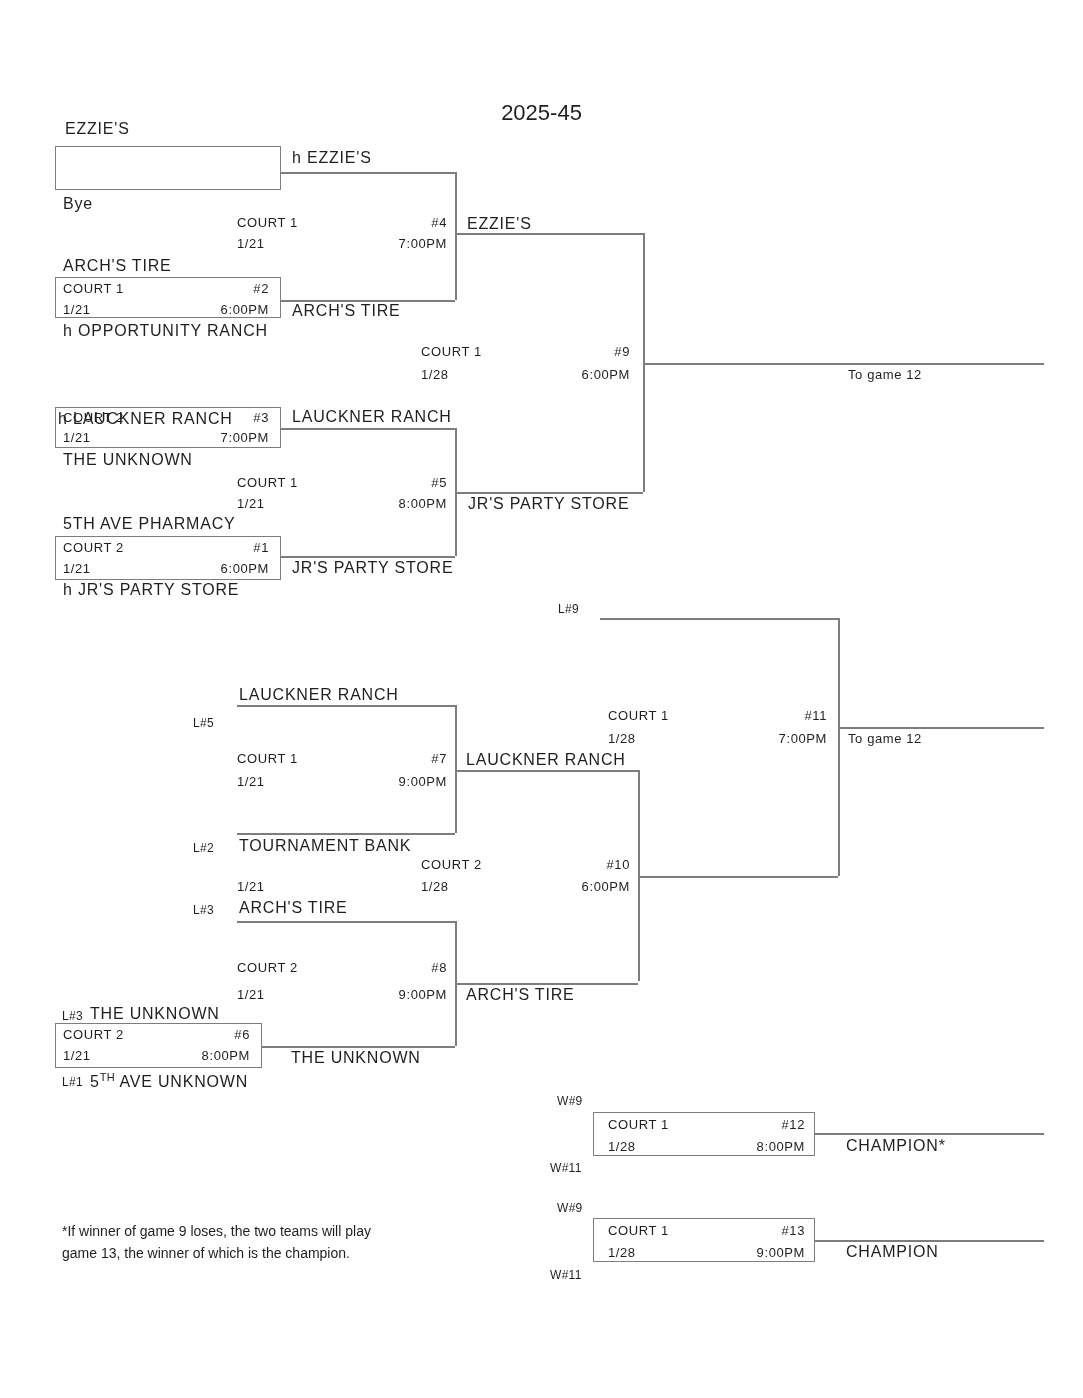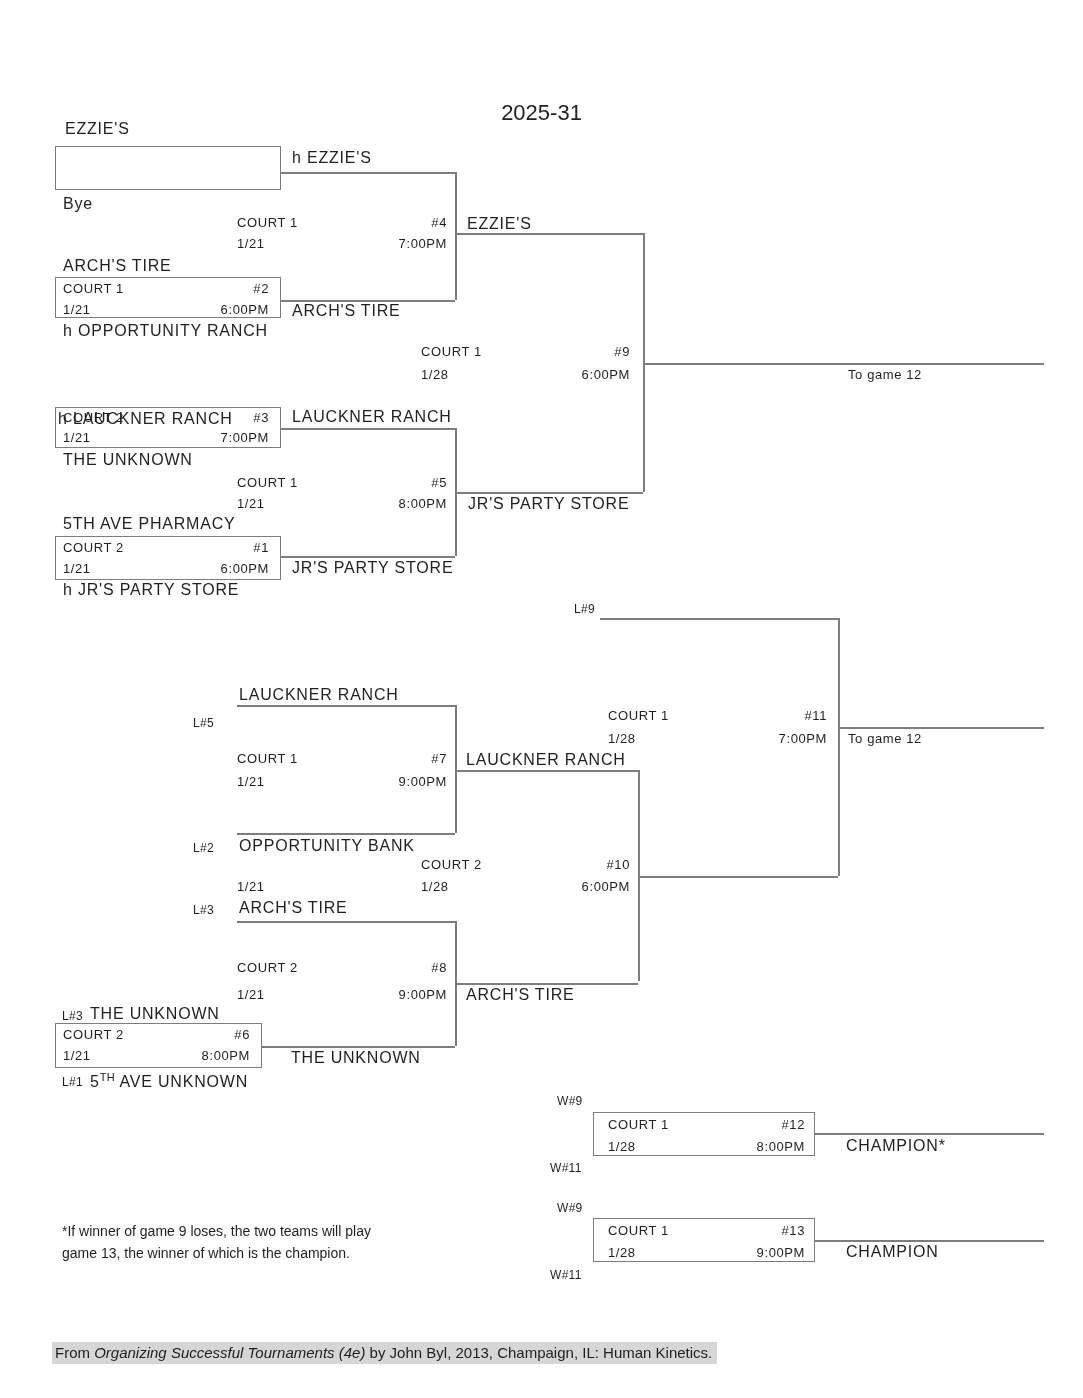--- a/index.html
+++ b/index.html
@@ -19,21 +19,21 @@
   .ra{text-align:right;}
   sup.th{font-size:11px;vertical-align:6px;letter-spacing:0.4px;margin-top:32px;}
   .hi{background:#d6d6d6;padding:2px 5px 3px 3px;}
   .it{font-style:italic;}
 </style>
 </head>
 <body>
 
 <div class="page">
 
-  <div class="season">2025-31</div>
+  <div class="season">2025-45</div>
 
   <div class="box" style="left:55px;top:146px;width:226px;height:44px;"></div>
   <div class="box" style="left:55px;top:277px;width:226px;height:41px;"></div>
   <div class="box" style="left:55px;top:407px;width:226px;height:41px;"></div>
   <div class="box" style="left:55px;top:536px;width:226px;height:44px;"></div>
   <div class="box" style="left:55px;top:1023px;width:207px;height:45px;"></div>
   <div class="box" style="left:593px;top:1112px;width:222px;height:44px;"></div>
   <div class="box" style="left:593px;top:1218px;width:222px;height:44px;"></div>
 
   <div class="hl" style="left:281px;top:172px;width:174px;"></div>
@@ -144,37 +144,36 @@
   <div class="t sch ra" style="right:278px;top:1140px;">8:00PM</div>
 
   <div class="t sch" style="left:608px;top:1224px;">COURT 1</div>
   <div class="t sch ra" style="right:278px;top:1224px;">#13</div>
   <div class="t sch" style="left:608px;top:1246px;">1/28</div>
   <div class="t sch ra" style="right:278px;top:1246px;">9:00PM</div>
 
   <div class="t sch" style="left:848px;top:368px;">To game 12</div>
   <div class="t sch" style="left:848px;top:732px;">To game 12</div>
 
-  <div class="t sm" style="left:574px;top:603px;">L#9</div>
+  <div class="t sm" style="left:558px;top:603px;">L#9</div>
   <div class="t sm" style="left:193px;top:691px;margin-top:26px;">L#5</div>
   <div class="t team" style="left:239px;top:687px;">LAUCKNER RANCH</div>
   <div class="t sm" style="left:193px;top:842px;">L#2</div>
-  <div class="t team" style="left:239px;top:838px;">OPPORTUNITY BANK</div>
+  <div class="t team" style="left:239px;top:838px;">TOURNAMENT BANK</div>
   <div class="t sm" style="left:193px;top:904px;">L#3</div>
   <div class="t team" style="left:239px;top:900px;">ARCH'S TIRE</div>
   <div class="t sm" style="left:62px;top:1010px;">L#3</div>
   <div class="t team" style="left:90px;top:1006px;">THE UNKNOWN</div>
   <div class="t sm" style="left:62px;top:1076px;">L#1</div>
   <div class="t team" style="left:90px;top:1072px;"><span>5</span><sup class="th">TH</sup><span> AVE UNKNOWN</span></div>
 
   <div class="t sm" style="left:557px;top:1095px;">W#9</div>
   <div class="t sm" style="left:550px;top:1162px;">W#11</div>
   <div class="t team" style="left:846px;top:1138px;">CHAMPION*</div>
   <div class="t sm" style="left:557px;top:1202px;">W#9</div>
   <div class="t sm" style="left:550px;top:1269px;">W#11</div>
   <div class="t team" style="left:846px;top:1244px;">CHAMPION</div>
 
   <div class="t note" style="left:62px;top:1224px;">*If winner of game 9 loses, the two teams will play</div>
   <div class="t note" style="left:62px;top:1246px;">game 13, the winner of which is the champion.</div>
 
-  <div class="t" style="left:52px;top:1345px;font-size:15px;"><span class="hi"><span>From </span><span class="it">Organizing Successful Tournaments (4e)</span><span> by John Byl, 2013, Champaign, IL: Human Kinetics.</span></span></div>
 
 </div>
 
 </body></html>

